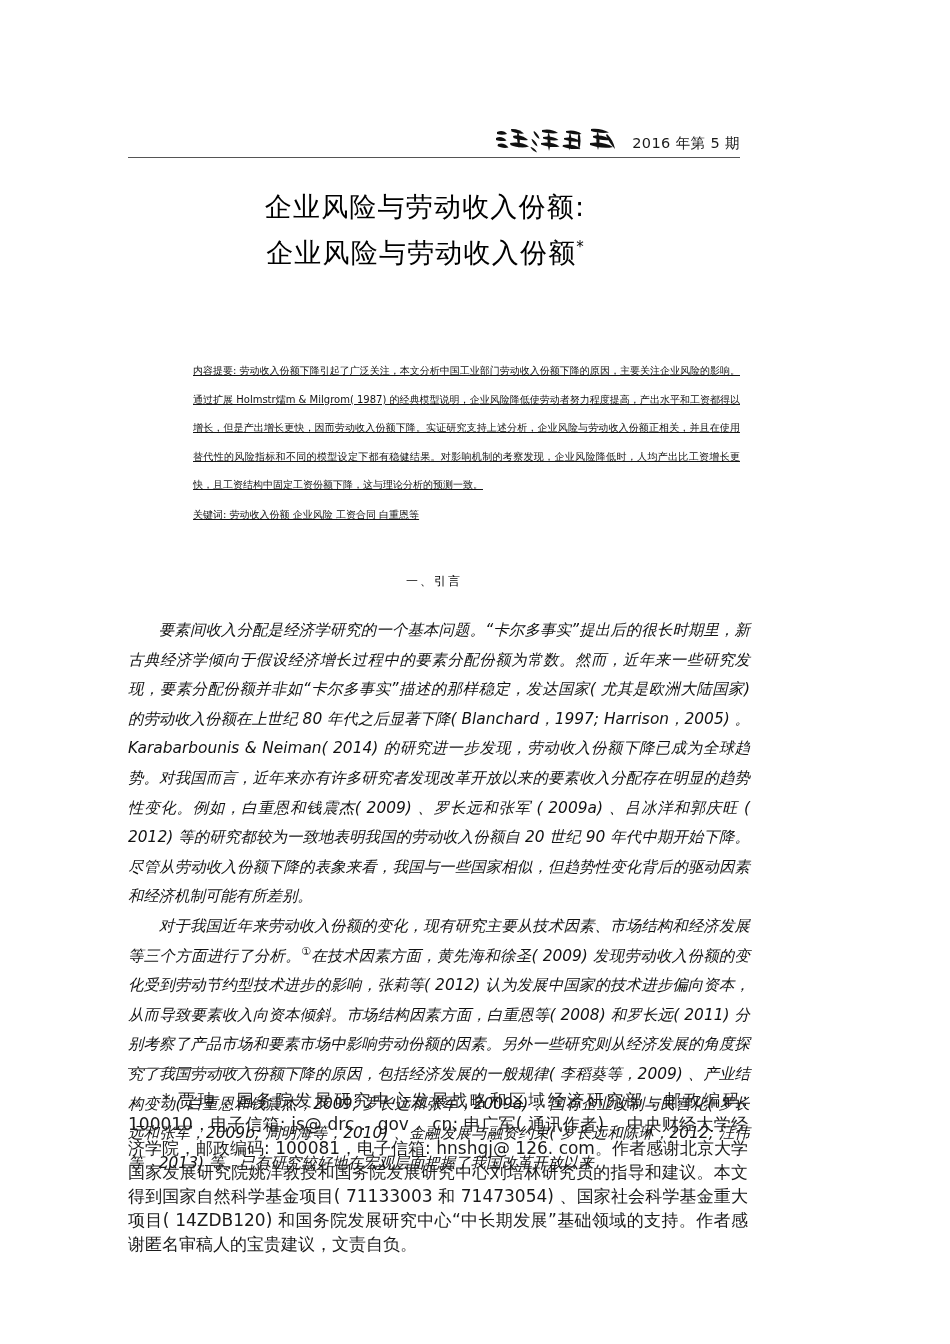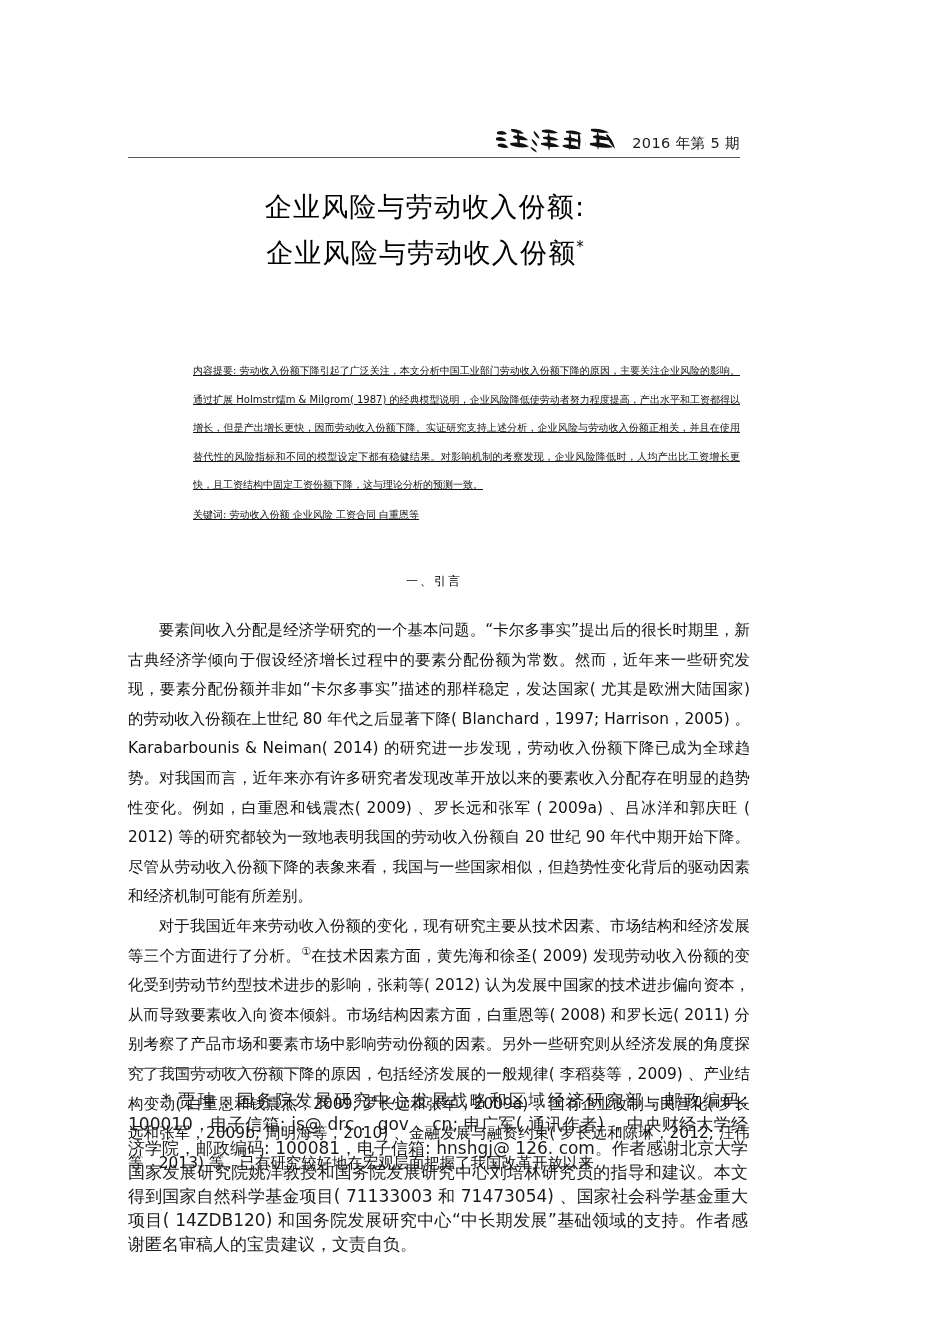--- a/index.html
+++ b/index.html
@@ -118,20 +118,21 @@
   .body-text {
     position: absolute;
     left: 128px;
     right: 118px;
     top: 616px;
     font-size: 15.4px;
     line-height: 29.6px;
     text-align: justify;
     text-justify: inter-ideograph;
     color: #111;
+    font-style: italic;
   }
   .body-text p {
     margin: 0;
     text-indent: 2em;
   }
   .body-text p.cont {
     text-indent: 2em;
   }
   sup.fn {
     font-size: 11px;

